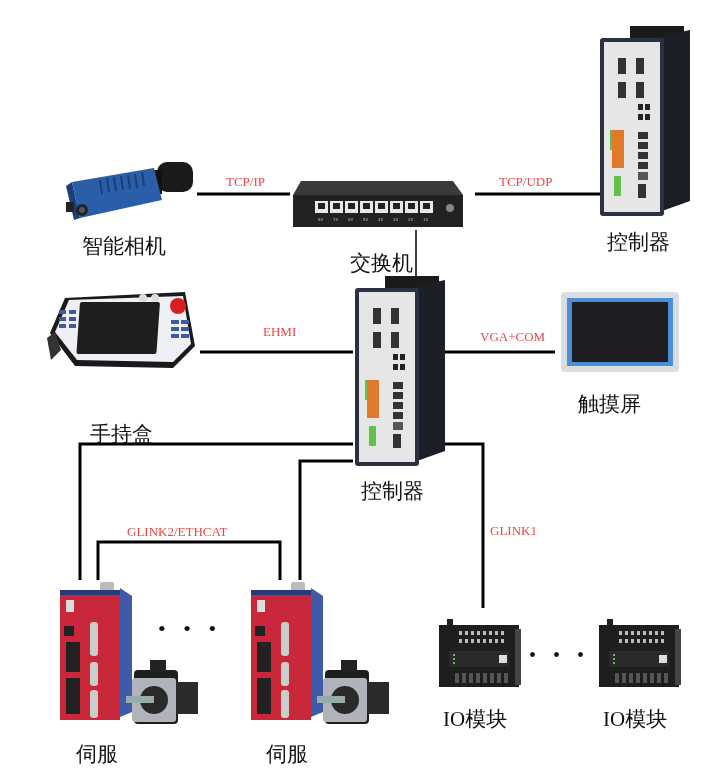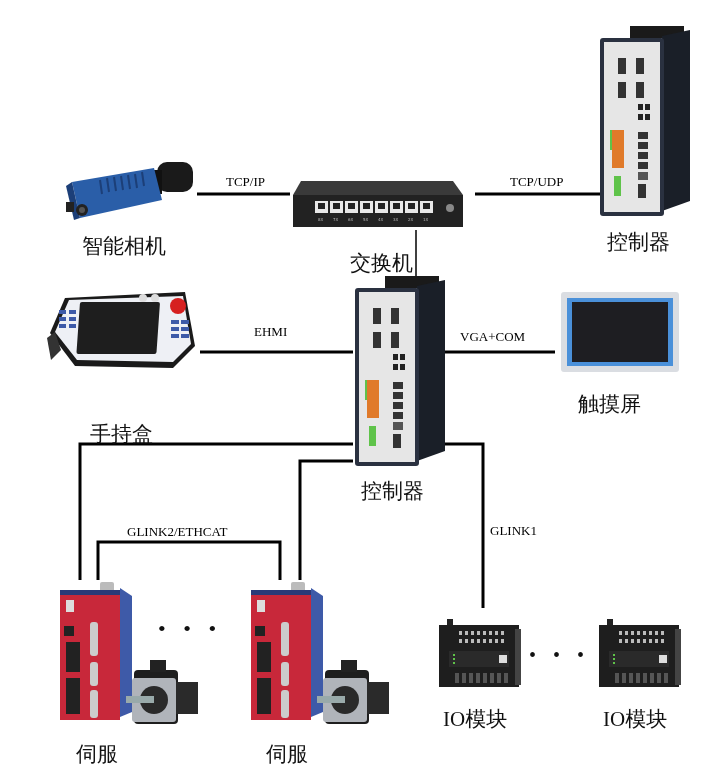--- a/index.html
+++ b/index.html
@@ -1,20 +1,20 @@
 <!DOCTYPE html>
 <html><head>
 <meta charset="utf-8">
 <style>
   html, body { margin: 0; padding: 0; background: #ffffff; }
   body { width: 711px; height: 782px; position: relative; overflow: hidden;
          font-family: "Liberation Serif", "DejaVu Serif", serif; color: #111; }
   #stage { position: absolute; left: 0; top: 0; width: 711px; height: 782px; }
   .lbl { position: absolute; font-size: 21px; white-space: nowrap; color: #111; }
-  .proto { position: absolute; font-size: 13px; white-space: nowrap; color: #000000; }
+  .proto { position: absolute; font-size: 13px; white-space: nowrap; color: #ef4444; }
   .dev { position: absolute; }
   svg { display: block; }
 </style>
 </head>
 <body>
 
 <div id="stage">
 
   <svg class="dev" style="left:0;top:0" width="711" height="782">
     <g stroke="#000" stroke-width="3" fill="none">
@@ -24,23 +24,23 @@
       <line x1="200" y1="352" x2="353" y2="352"></line>
       <line x1="437" y1="352" x2="555" y2="352"></line>
       <polyline points="353,444 80,444 80,580"></polyline>
       <polyline points="353,461 300,461 300,580"></polyline>
       <polyline points="98,580 98,542 280,542 280,580"></polyline>
       <polyline points="437,444 483,444 483,608"></polyline>
     </g>
   </svg>
 
   <div class="proto" style="left:226px;top:174px">TCP/IP</div>
-  <div class="proto" style="left:510px;top:174px">TCP/UDP</div>
-  <div class="proto" style="left:254px;top:324px">EHMI</div>
-  <div class="proto" style="left:460px;top:329px">VGA+COM</div>
+  <div class="proto" style="left:499px;top:174px">TCP/UDP</div>
+  <div class="proto" style="left:263px;top:324px">EHMI</div>
+  <div class="proto" style="left:480px;top:329px">VGA+COM</div>
   <div class="proto" style="left:127px;top:524px">GLINK2/ETHCAT</div>
   <div class="proto" style="left:490px;top:523px">GLINK1</div>
 
   <div class="dev" style="left:62px;top:160px">
     <svg width="135" height="65">
       <rect x="95" y="2" width="36" height="30" rx="10" fill="#1a1a1a"></rect>
       <rect x="88" y="10" width="12" height="24" fill="#111"></rect>
       <polygon points="10,22 92,8 100,40 18,58" fill="#2a5ea8"></polygon>
       <polygon points="10,22 18,58 12,60 4,26" fill="#1c3f78"></polygon>
       <g stroke="#1c3f78" stroke-width="2">

